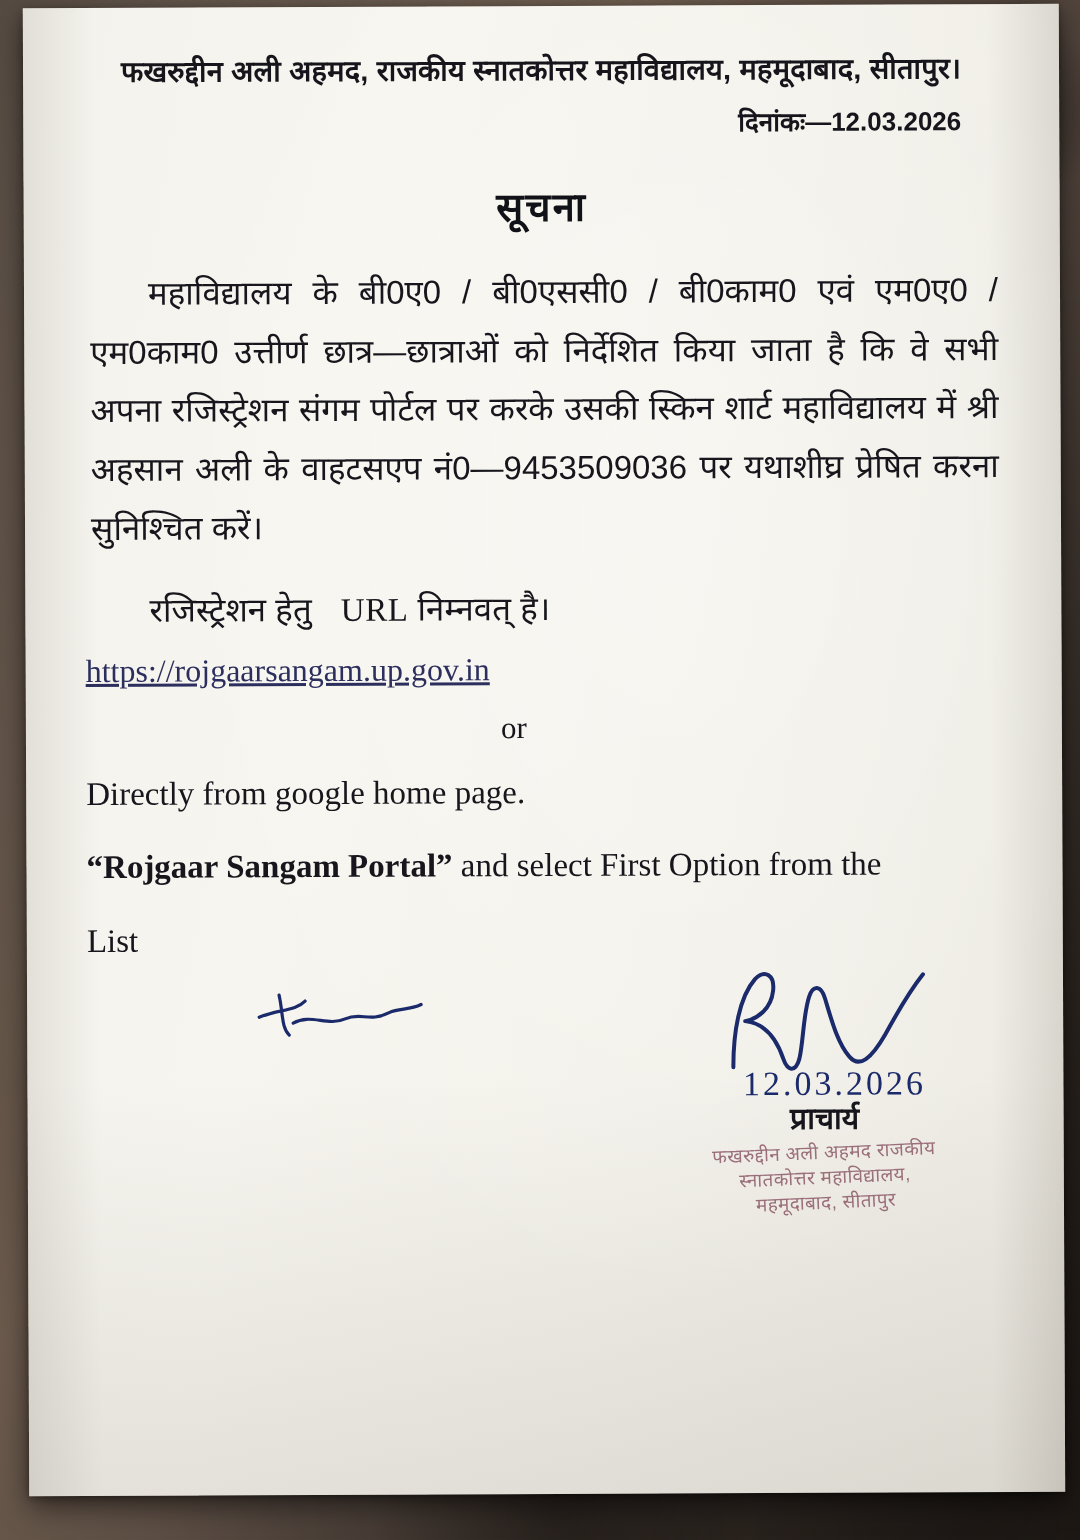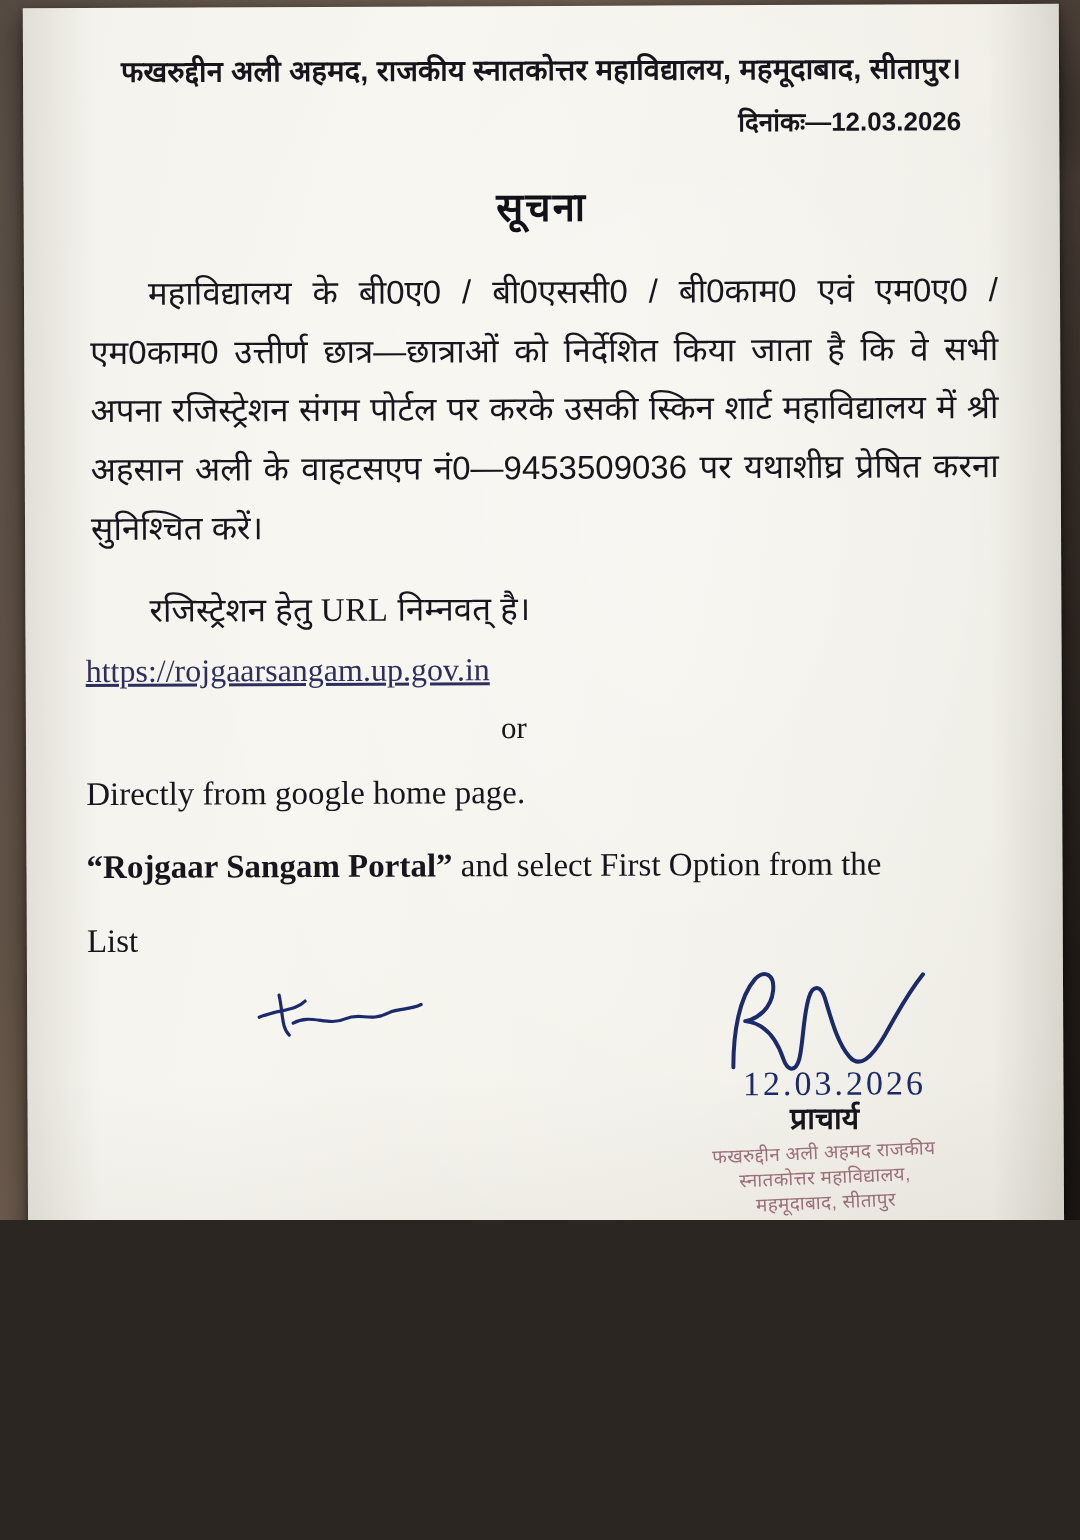--- a/index.html
+++ b/index.html
@@ -11,21 +11,21 @@
     width: 1080px;
     height: 1540px;
     overflow: hidden;
     font-family: "Liberation Serif", serif;
   }
 
   
   #photo {
     position: relative;
     width: 1080px;
-    height: 1220px;
+    height: 1540px;
     background:
       linear-gradient(115deg, #4a3f38 0%, #5a4c42 18%, #6b5a4c 35%, #554840 55%, #3e342d 78%, #2e2620 100%);
     overflow: hidden;
   }
   #photo::before {
     content: "";
     position: absolute;
     inset: 0;
     background:
       radial-gradient(ellipse at 20% 10%, rgba(255,240,210,0.10), rgba(0,0,0,0) 55%),
@@ -114,20 +114,21 @@
     font-family: "Liberation Sans", sans-serif;
     font-size: 33px;
     line-height: 1.7;
     text-indent: 58px;
     color: #16161c;
     padding-left: 14px;
   }
   .url-intro .latin {
     font-family: "Liberation Serif", serif;
     letter-spacing: 0.5px;
+    margin-left: 20px;
   }
 
   .url-link {
     margin-top: 14px;
     padding-left: 8px;
     font-family: "Liberation Serif", serif;
     font-size: 32px;
     color: #2c2f5e;
     text-decoration: underline;
     display: inline-block;

